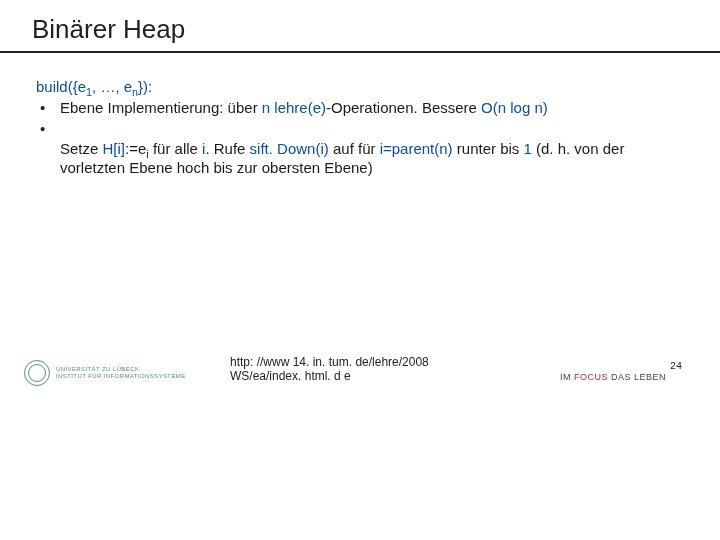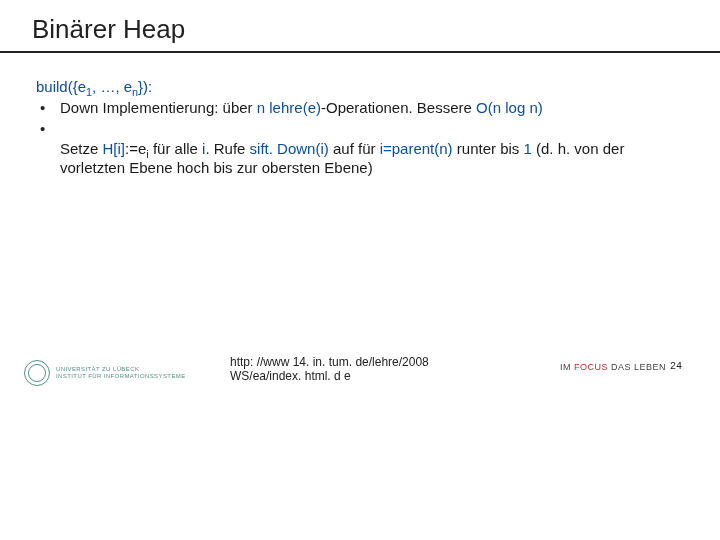--- a/index.html
+++ b/index.html
@@ -97,21 +97,21 @@
     bottom: 2px;
     font-size: 12px;
     color: #222;
     text-align: left;
     width: 260px;
     line-height: 1.15;
   }
   .motto {
     position: absolute;
     right: 54px;
-    bottom: 14px;
+    bottom: 4px;
     font-size: 9px;
     letter-spacing: 0.5px;
     color: #444;
     text-align: center;
   }
   .motto .red { color: #c1272d; }
   .pagenum {
     position: absolute;
     right: 38px;
     bottom: 14px;
@@ -130,21 +130,21 @@
     <hr class="hr">
   </div>
 
   <div class="content">
     <div class="proc">
       <span>build</span><span>({e</span><span class="sub">1</span><span>, …, e</span><span class="sub">n</span><span>}):</span>
     </div>
 
     <ul class="bullets">
       <li>
-        <span>Down Implementierung: über </span><span class="kw-blue">n</span><span> </span><span class="kw-blue">lehre(e)</span><span>-Operationen. Bessere </span><span class="kw-blue">O(n log n)</span>
+        <span>Ebene Implementierung: über </span><span class="kw-blue">n</span><span> </span><span class="kw-blue">lehre(e)</span><span>-Operationen. Bessere </span><span class="kw-blue">O(n log n)</span>
       </li>
       <li>
         <br>
         <span>Setze </span><span class="kw-blue">H[i]</span><span>:=e</span><span class="sub">i</span><span> für alle </span><span class="kw-blue">i</span><span>. Rufe </span><span class="kw-blue">sift. Down(i)</span><span> auf für </span><span class="kw-blue">i=parent(n)</span><span> runter bis </span><span class="kw-blue">1</span><span> (d. h. von der vorletzten Ebene hoch bis zur obersten Ebene)</span>
       </li>
     </ul>
   </div>
 
   <div class="footer">
     <div class="logo-left">

